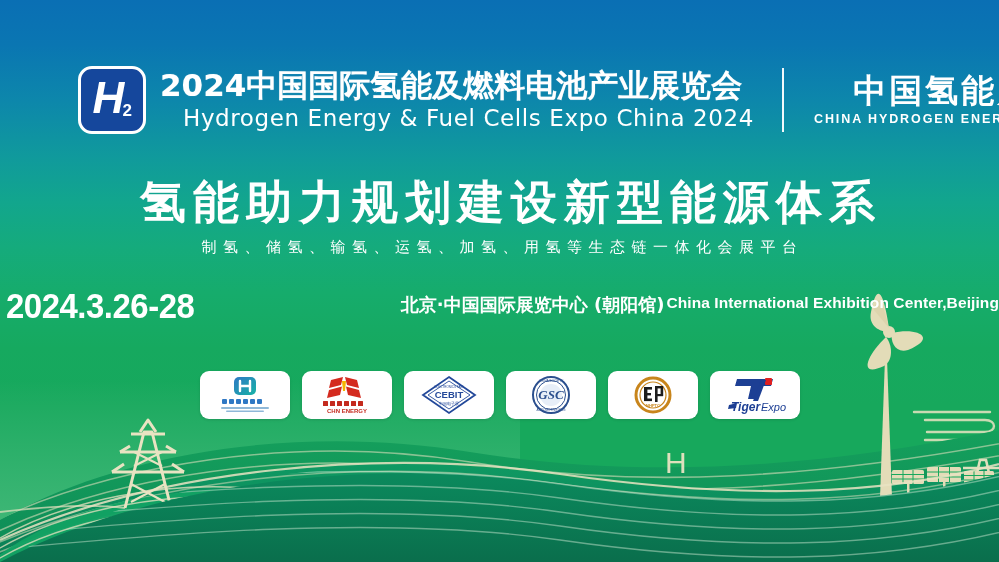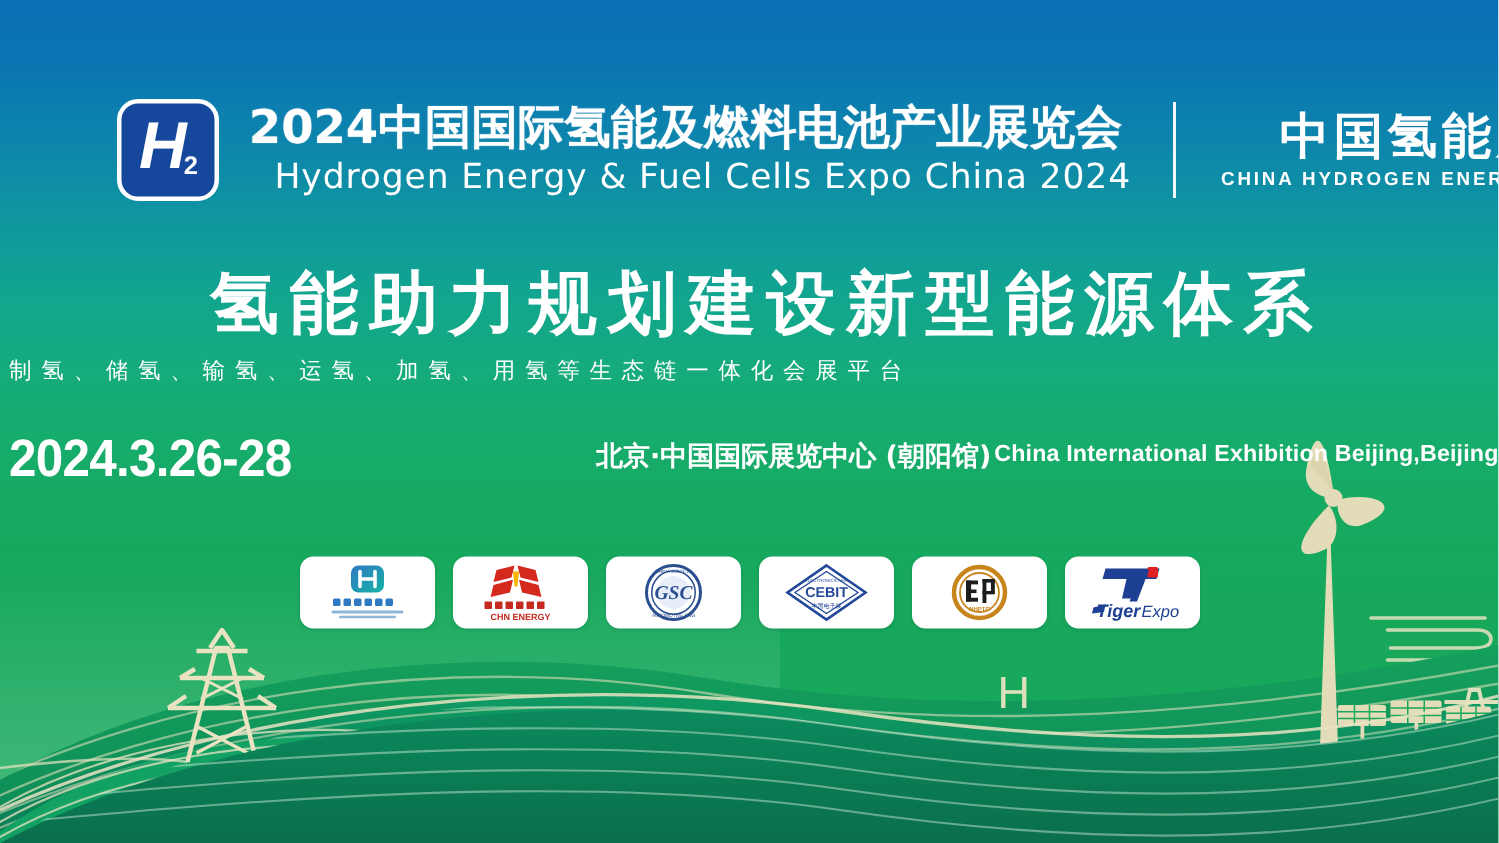--- a/index.html
+++ b/index.html
@@ -45,21 +45,21 @@
     font-family:"Liberation Sans",sans-serif;
     font-style:italic;
     letter-spacing:-1px;
     transform:translate(-4px,-2px);
   }
   .h2-badge .h-sub{
     position:absolute;right:11px;bottom:12px;
     color:#fff;font-weight:bold;font-size:17px;line-height:1;
   }
 
-  .title-stack{display:flex;flex-direction:column;gap:2px;text-align:center;}
+  .title-stack{display:flex;flex-direction:column;gap:2px;}
   .title-cn{
     color:#fff;font-weight:bold;font-size:31px;line-height:1.08;
     letter-spacing:0px;white-space:nowrap;
     font-family:"DejaVu Sans","Liberation Sans",sans-serif;
     text-shadow:0 0 1px rgba(255,255,255,.4);
   }
   .title-en{
     color:#fff;font-size:23px;line-height:1.15;white-space:nowrap;
     letter-spacing:.6px;font-weight:400;
     font-family:"DejaVu Sans","Liberation Sans",sans-serif;
@@ -81,21 +81,21 @@
   }
 
   
   .headline{
     position:absolute;left:16px;right:0;top:172px;text-align:center;
     color:#fff;font-weight:bold;font-size:46px;letter-spacing:7px;
     font-family:"DejaVu Sans","Liberation Sans",sans-serif;
     text-indent:7px;
   }
   .subhead{
-    position:absolute;left:0;right:0;top:238px;text-align:left;
+    position:absolute;left:0;right:0;top:238px;text-align:center;
     color:#fff;font-size:15px;letter-spacing:6.5px;font-weight:500;
     font-family:"DejaVu Sans","Liberation Sans",sans-serif;
     text-indent:6px;
   }
 
   
   .datebar{
     position:absolute;left:0;right:0;top:288px;
     display:flex;align-items:center;justify-content:space-between;gap:34px;
   }
@@ -314,21 +314,21 @@
     </div>
   </div>
 
   <div class="headline">氢能助力规划建设新型能源体系</div>
   <div class="subhead">制氢、储氢、输氢、运氢、加氢、用氢等生态链一体化会展平台</div>
 
   <div class="datebar">
     <div class="date">2024.3.26-28</div>
     <div class="venue">
       <div class="venue-cn">北京·中国国际展览中心 (朝阳馆)</div>
-      <div class="venue-en">China International Exhibition Beijing,Beijing</div>
+      <div class="venue-en">China International Exhibition Center,Beijing</div>
     </div>
   </div>
 
   <div class="logos">
 
     <div class="logo-card">
       <svg width="78" height="42" viewBox="0 0 78 42" xmlns="http://www.w3.org/2000/svg">
         <defs>
           <linearGradient id="g1" x1="0" y1="0" x2="1" y2="1">
             <stop offset="0" stop-color="#2f78c4"></stop>
@@ -369,43 +369,43 @@
           <rect x="28" y="27" width="5" height="5" rx=".6"></rect>
             <rect x="35" y="27" width="5" height="5" rx=".6"></rect>
           <rect x="42" y="27" width="5" height="5" rx=".6"></rect>
             <rect x="49" y="27" width="5" height="5" rx=".6"></rect>
         </g>
         <text x="38" y="39" text-anchor="middle" font-family="Liberation Sans, sans-serif" font-size="6" font-weight="bold" fill="#c42a1e">CHN ENERGY</text>
       </svg>
     </div>
 
     <div class="logo-card">
+      <svg width="58" height="42" viewBox="0 0 58 42" xmlns="http://www.w3.org/2000/svg">
+        <path d="M29 3 L55 21 L29 39 L3 21 Z" fill="#fff" stroke="#24499a" stroke-width="1.8"></path>
+        <path d="M29 7 L50 21 L29 35 L8 21 Z" fill="none" stroke="#24499a" stroke-width="0.9"></path>
+        <text x="29" y="24" text-anchor="middle" font-family="Liberation Sans, sans-serif" font-size="9.5" font-weight="bold" fill="#24499a">CEBIT</text>
+        <text x="29" y="31" text-anchor="middle" font-family="DejaVu Sans, sans-serif" font-size="4" fill="#24499a">中国电子展</text>
+        <text x="29" y="14" text-anchor="middle" font-family="Liberation Sans, sans-serif" font-size="3" fill="#24499a">ELECTRONICS FAIR</text>
+      </svg>
+    </div>
+
+    <div class="logo-card">
       <svg width="46" height="42" viewBox="0 0 46 42" xmlns="http://www.w3.org/2000/svg">
         <circle cx="23" cy="21" r="18" fill="#fff" stroke="#2b4f8e" stroke-width="2"></circle>
         <circle cx="23" cy="21" r="14.5" fill="none" stroke="#2b4f8e" stroke-width="1"></circle>
         <circle cx="23" cy="21" r="11" fill="#e7eef8"></circle>
         <text x="23" y="25" text-anchor="middle" font-family="Liberation Serif, serif" font-size="13" font-weight="bold" fill="#2b4f8e" font-style="italic">GSC</text>
         <g fill="#2b4f8e" font-family="Liberation Sans, sans-serif" font-size="3.2">
           <text x="23" y="8" text-anchor="middle">CHINA SOCIETY</text>
           <text x="23" y="37" text-anchor="middle">AUTOMOTIVE ENG</text>
         </g>
       </svg>
     </div>
 
     <div class="logo-card">
-      <svg width="58" height="42" viewBox="0 0 58 42" xmlns="http://www.w3.org/2000/svg">
-        <path d="M29 3 L55 21 L29 39 L3 21 Z" fill="#fff" stroke="#24499a" stroke-width="1.8"></path>
-        <path d="M29 7 L50 21 L29 35 L8 21 Z" fill="none" stroke="#24499a" stroke-width="0.9"></path>
-        <text x="29" y="24" text-anchor="middle" font-family="Liberation Sans, sans-serif" font-size="9.5" font-weight="bold" fill="#24499a">CEBIT</text>
-        <text x="29" y="31" text-anchor="middle" font-family="DejaVu Sans, sans-serif" font-size="4" fill="#24499a">中国电子展</text>
-        <text x="29" y="14" text-anchor="middle" font-family="Liberation Sans, sans-serif" font-size="3" fill="#24499a">ELECTRONICS FAIR</text>
-      </svg>
-    </div>
-
-    <div class="logo-card">
       <svg width="44" height="42" viewBox="0 0 44 42" xmlns="http://www.w3.org/2000/svg">
         <circle cx="22" cy="21" r="17" fill="#fff" stroke="#c8851c" stroke-width="3"></circle>
         <circle cx="22" cy="21" r="13" fill="none" stroke="#c8851c" stroke-width="1.2"></circle>
         <g fill="#1d1d1d">
           <rect x="13" y="13" width="3.4" height="14"></rect>
           <rect x="13" y="13" width="8" height="2.6"></rect>
           <rect x="13" y="19" width="7" height="2.4"></rect>
           <rect x="13" y="24.5" width="8" height="2.6"></rect>
         </g>
         <g fill="#1d1d1d">

